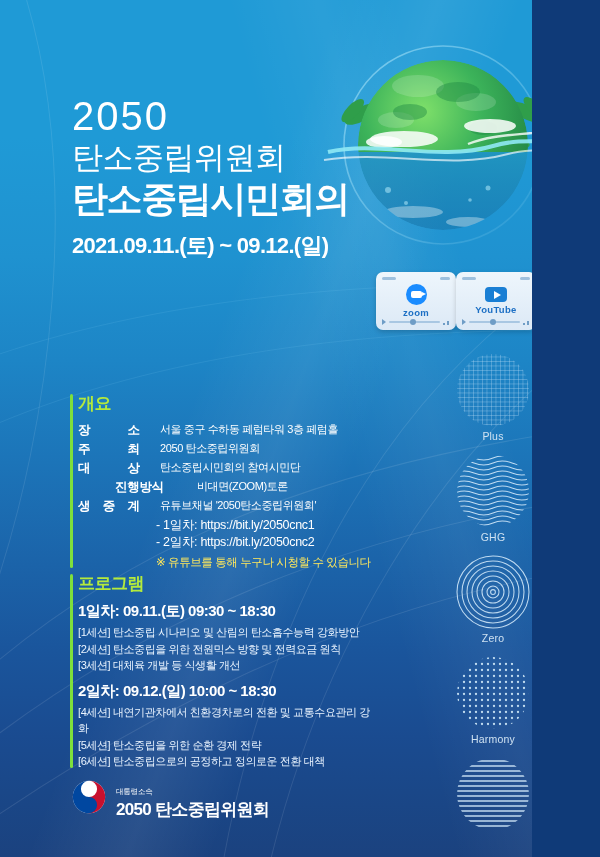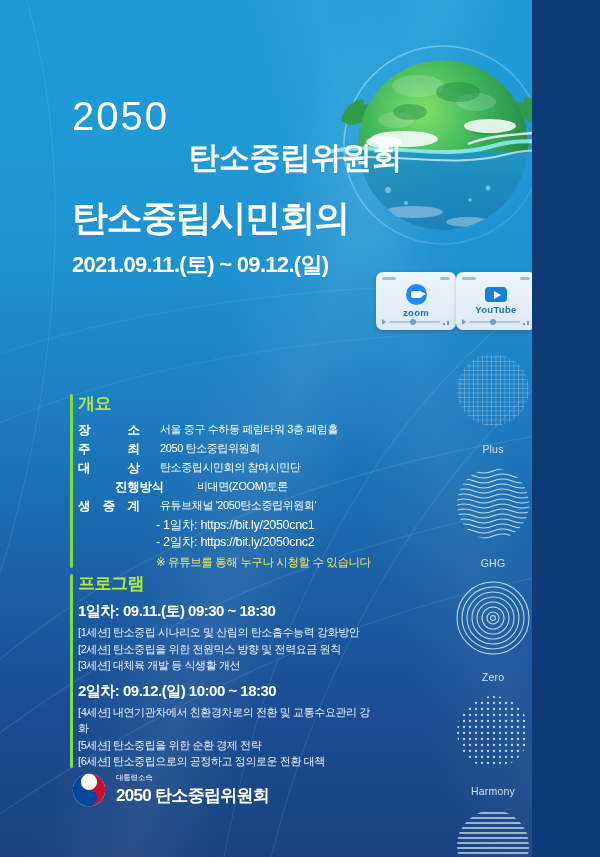--- a/index.html
+++ b/index.html
@@ -37,28 +37,27 @@
   
   .globe-wrap { position:absolute; left:318px; top:40px; width:250px; height:210px; }
   .globe-wrap svg { width:100%; height:100%; display:block; }
 
   
   .headline { position:absolute; left:72px; top:96px; width:330px; }
   .h-year {
     font-size:40px; font-weight:400; color:#fff; letter-spacing:2px; line-height:1;
   }
   .h-org {
-    font-size:31px; font-weight:700; color:#ffffff; line-height:1.18; margin-top:4px;
+    font-size:31px; font-weight:400; color:#ffffff; line-height:1.18; margin-top:4px;
     letter-spacing:-.5px;
-    text-align:right;
   }
   .h-main1, .h-main2 {
     font-size:36px; font-weight:700; color:#ffffff; line-height:1.16; letter-spacing:-1.4px;
   }
-  .h-main1 { margin-top:20px; }
+  .h-main1 { margin-top:1px; }
   .h-date {
     margin-top:12px; font-size:22px; font-weight:700; color:#ffffff; letter-spacing:-.7px;
   }
 
   
   .cards { position:absolute; left:376px; top:272px; display:flex; gap:0; }
   .card {
     width:80px; height:58px; border-radius:7px;
     background:linear-gradient(180deg,#eef6fc 0%,#dce9f6 100%);
     box-shadow:0 2px 5px rgba(0,0,0,.18);
@@ -146,27 +145,27 @@
     margin-top:8px; margin-bottom:3px;
   }
   .day.first { margin-top:6px; }
   .sess { font-size:11px; color:#eaf4ff; letter-spacing:-.4px; line-height:1.5; }
 
   
   .motifs { position:absolute; left:408px; top:352px; width:170px; }
   .motif { text-align:center; margin-bottom:4px; }
   .motif .disc { width:76px; height:76px; margin:0 auto; display:block; }
   .motif .lbl {
-    font-size:10.5px; color:#cfe2f2; margin-top:15px; margin-bottom:11px; letter-spacing:.2px;
+    font-size:10.5px; color:#cfe2f2; margin-top:2px; margin-bottom:11px; letter-spacing:.2px;
   }
 
   
   .footer { position:absolute; left:72px; top:773px; display:flex; align-items:center; gap:10px; }
   .emblem { width:34px; height:34px; }
-  .f-txt .f-small { font-size:7.5px; color:#ffffff; letter-spacing:-.2px; margin-bottom:1px; }
+  .f-txt .f-small { font-size:7.5px; color:#ffffff; letter-spacing:-.2px; margin-bottom:1px;margin-top:14px; }
   .f-txt .f-big { font-size:17px; font-weight:700; color:#ffffff; letter-spacing:-.7px; }
 </style>
 </head>
 <body>
 
 <div class="poster">
 
   <div class="sheen"></div>
 
   <div class="arcs">

